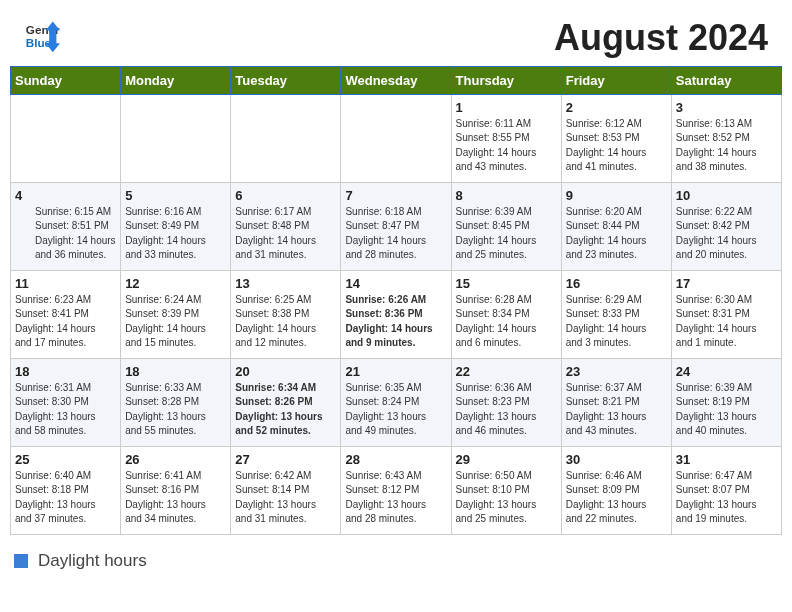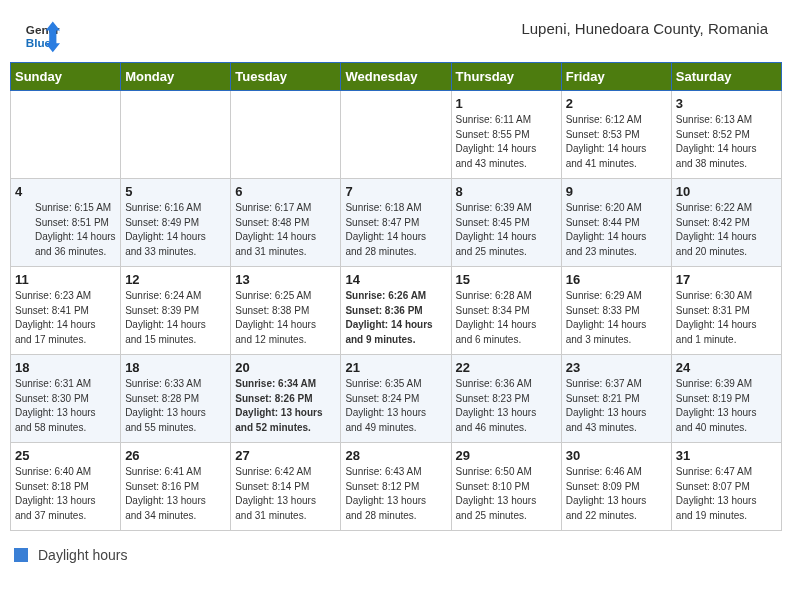--- a/index.html
+++ b/index.html
@@ -82,42 +82,42 @@
       line-height: 1.45;
     }
     .empty-cell {
       background: #fff !important;
     }
     .legend {
       display: flex;
       align-items: center;
       gap: 10px;
       padding: 6px 14px 2px 14px;
-      font-size: 14px;
+      font-size: 17px;
       color: #444;
     }
     .legend-box {
       width: 14px; height: 14px;
       background: #3a7fd5;
       display: inline-block;
     }
   </style>
 </head>
 <body>
 
 <div class="header">
   <div class="logo">
     <svg class="logo-icon" viewBox="0 0 40 40">
       <text x="2" y="18" font-size="13" font-weight="bold" fill="#333">General</text>
       <text x="2" y="32" font-size="13" font-weight="bold" fill="#1a6fbc">Blue</text>
       <polygon points="32,4 40,14 36,14 36,28 40,28 32,38 24,28 28,28 28,14 24,14" fill="#2a7de1"></polygon>
     </svg>
   </div>
   <div class="title-block">
-    <div class="location">Lupeni, Hunedoara County, Romania</div>
+    <div class="month-year">August 2024</div>
   </div>
 </div>
 
 <div class="calendar-wrap">
   <table>
     <thead>
       <tr>
         <th>Sunday</th>
         <th>Monday</th>
         <th>Tuesday</th>

